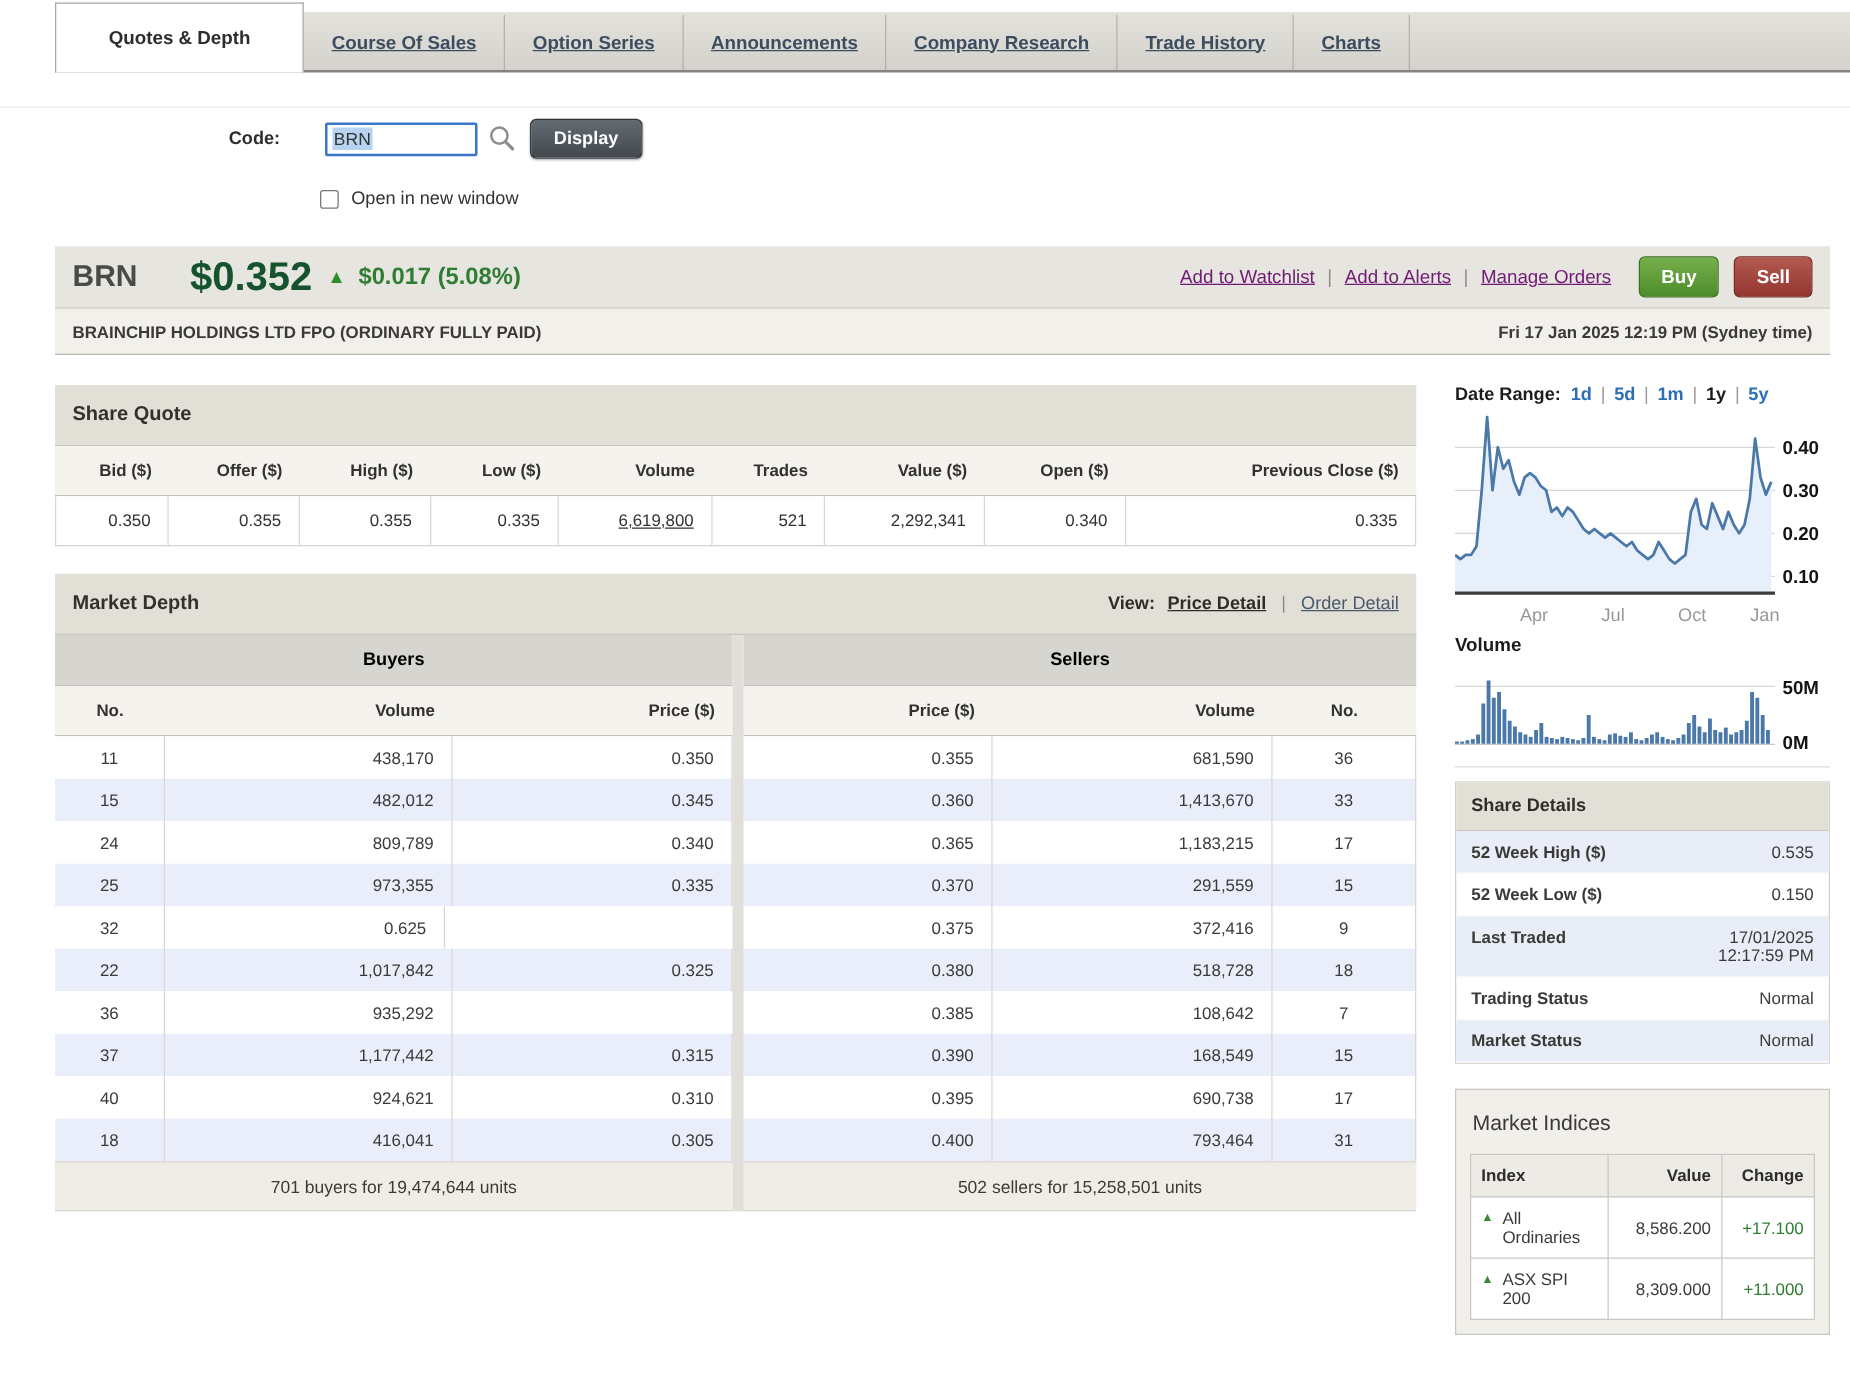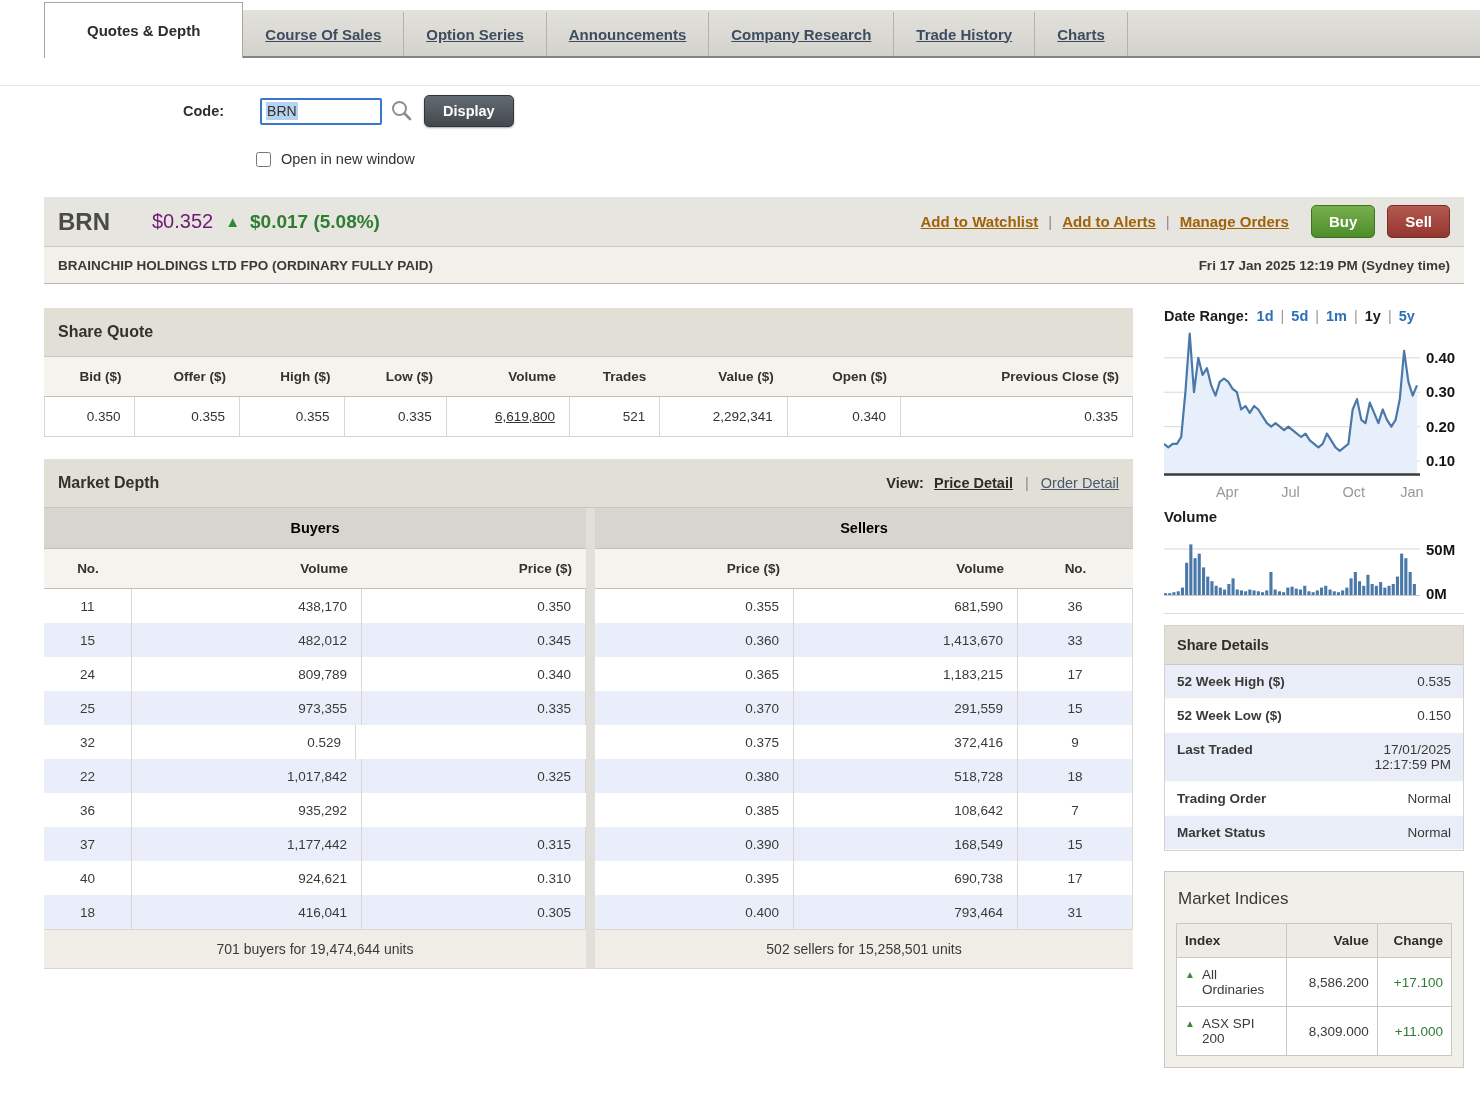--- a/index.html
+++ b/index.html
@@ -46,26 +46,26 @@
   }
   .checkbox-row { display:flex; align-items:center; margin:24px 0 0 73px; font-size:14.5px; }
   .checkbox-row input { width:15px; height:15px; margin:0 10px 0 0; }
   
   .quote-header { margin:30px 0 0 44px; width:1420px; }
   .qh-top {
     height:50px; background:#e7e5e0; border-bottom:1px solid #cdcbc6;
     display:flex; align-items:center; padding:0 14px;
   }
   .qh-code { font-size:24px; font-weight:bold; color:#4a4a47; margin-right:42px; }
-  .qh-price { font-size:20px; font-weight:normal; color:#701a75; margin-right:12px; }
+  .qh-price { font-size:32px; font-weight:bold; color:#14532d; margin-right:12px; }
   .qh-arrow { color:#2e8b2e; font-size:15px; margin-right:10px; }
   .qh-change { font-size:19px; font-weight:bold; color:#2e7d32; }
   .qh-right { margin-left:auto; display:flex; align-items:center; }
   .qh-links { display:flex; align-items:center; font-size:15px; margin-right:22px; }
-  .qh-link { color:#a16207; text-decoration:underline; cursor:pointer;font-weight:bold; }
+  .qh-link { color:#701a75; text-decoration:underline; cursor:pointer; }
   .qh-sep { color:#8d8b87; margin:0 10px; }
   .btn { border-radius:5px; color:#fff; font-weight:bold; font-size:15px;
          padding:7px 17px; cursor:pointer; font-family:"Liberation Sans", sans-serif; }
   .btn-buy { background:linear-gradient(#76b04c,#4e8c2b); border:1px solid #3e7420; margin-right:12px; }
   .btn-sell { background:linear-gradient(#b25a50,#943630); border:1px solid #7a2b25; }
   .qh-company {
     height:37px; background:#f2f0eb; border-bottom:1px solid #b8b6b1;
     display:flex; align-items:center; justify-content:space-between; padding:0 14px;
     font-weight:bold; font-size:13.5px; color:#3b3a37;
   }
@@ -278,21 +278,21 @@
                 <div class="d-cell" style="width: 230px;">809,789</div>
                 <div class="d-cell" style="width: 224px;">0.340</div>
               </div>
               <div class="d-row alt">
                 <div class="d-cell center" style="width: 88px;">25</div>
                 <div class="d-cell" style="width: 230px;">973,355</div>
                 <div class="d-cell" style="width: 224px;">0.335</div>
               </div>
               <div class="d-row">
                 <div class="d-cell center" style="width: 88px;">32</div>
-                <div class="d-cell" style="width: 224px;">0.529</div>
+                <div class="d-cell" style="width: 224px;">0.625</div>
               </div>
               <div class="d-row alt">
                 <div class="d-cell center" style="width: 88px;">22</div>
                 <div class="d-cell" style="width: 230px;">1,017,842</div>
                 <div class="d-cell" style="width: 224px;">0.325</div>
               </div>
               <div class="d-row">
                 <div class="d-cell center" style="width: 88px;">36</div>
                 <div class="d-cell" style="width: 230px;">935,292</div>
               </div>
@@ -481,21 +481,21 @@
           <div class="sd-row">
             <span class="sd-label">52 Week Low ($)</span>
             <span class="sd-value">0.150</span>
           </div>
           <div class="sd-row blue">
             <span class="sd-label">Last Traded</span>
             <span class="sd-value">17/01/2025
 12:17:59 PM</span>
           </div>
           <div class="sd-row">
-            <span class="sd-label">Trading Order</span>
+            <span class="sd-label">Trading Status</span>
             <span class="sd-value">Normal</span>
           </div>
           <div class="sd-row blue">
             <span class="sd-label">Market Status</span>
             <span class="sd-value">Normal</span>
           </div>
         </div>
     </div>
 
     <div class="market-indices">

